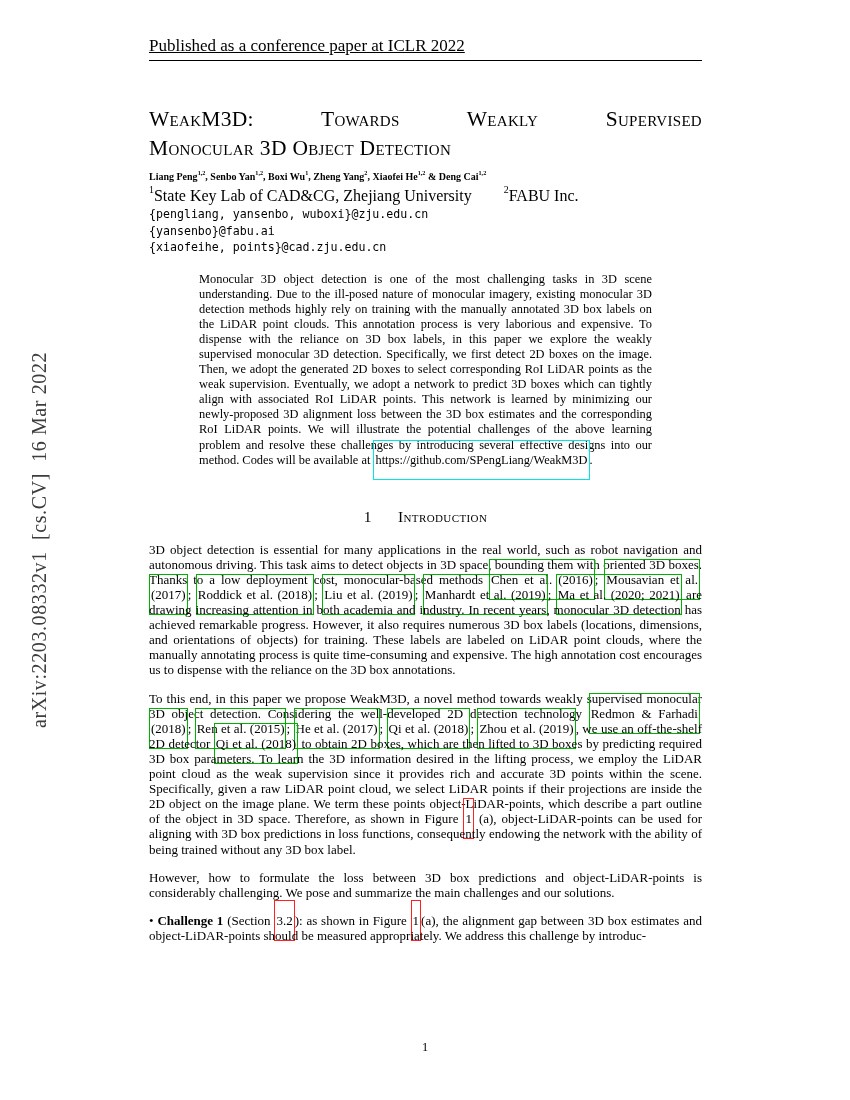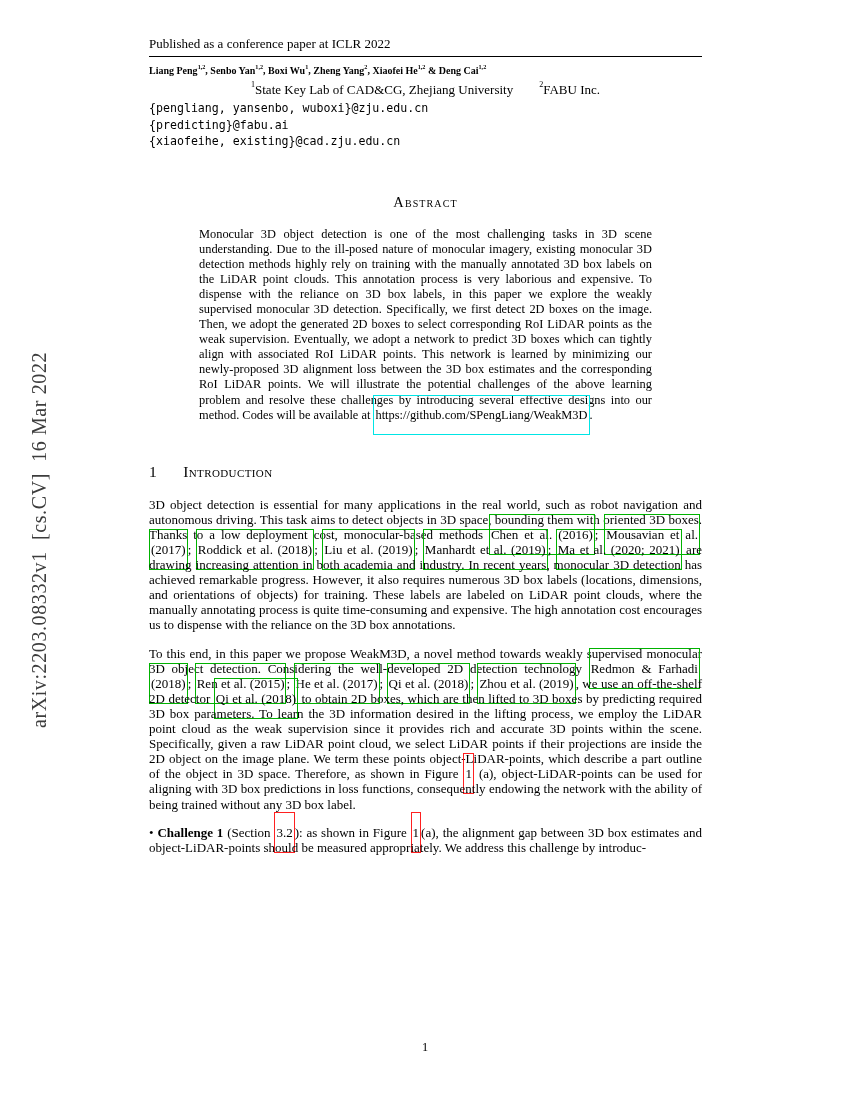--- a/index.html
+++ b/index.html
@@ -16,22 +16,23 @@
   }
 
   .content {
     position: absolute;
     left: 149px;
     top: 36px;
     width: 553px;
   }
 
   .running-header {
-    font-size: 13px;
+    font-size: 17px;
     padding-bottom: 4px;
+    text-decoration: underline;
   }
   .head-rule {
     height: 0;
     border-top: 1px solid #000;
   }
 
   .title {
     margin: 44px 0 0 0;
     font-size: 21.5px;
     font-weight: normal;
@@ -43,23 +44,22 @@
   .title-line2 { display: block; }
 
   .authors {
     margin-top: 5px;
     font-size: 10px;
     font-weight: bold;
     line-height: 17px;
   }
   .affiliation {
     margin-top: 3px;
-    font-size: 13px;
+    font-size: 16px;
     line-height: 16px;
-    text-align: center;
   }
   .emails {
     margin-top: 2px;
     font-family: "DejaVu Sans Mono", "Liberation Mono", monospace;
     font-size: 11.6px;
     line-height: 16.5px;
   }
 
   sup.seg-sup {
     font-size: 0.62em;
@@ -83,20 +83,21 @@
     line-height: 15.1px;
     text-align: justify;
   }
 
   .section-heading {
     margin: 40px 0 16px 0;
     font-size: 15.5px;
     font-weight: normal;
     font-variant: small-caps;
     letter-spacing: 0.4px;
+    text-align: center;
   }
   .section-number { margin-right: 26px; }
 
   .body-para {
     margin: 13px 0 0 0;
     font-size: 13px;
     line-height: 15.1px;
     text-align: justify;
   }
 
@@ -137,43 +138,47 @@
 
 <div class="page">
 
   <div class="arxiv-sidebar">arXiv:2203.08332v1  [cs.CV]  16 Mar 2022</div>
 
   <div class="content">
 
     <div class="running-header">Published as a conference paper at ICLR 2022</div>
     <div class="head-rule"></div>
 
+    <h1 class="title">
+      <span class="title-line1">WeakM3D: Towards Weakly Supervised</span>
+      <span class="title-line2">Monocular 3D Object Detection</span>
+    </h1>
 
     <div class="authors"><span class="seg seg-t">Liang Peng</span><sup class="seg seg-sup">1,2</sup><span class="seg seg-t">, </span><span class="seg seg-t">Senbo Yan</span><sup class="seg seg-sup">1,2</sup><span class="seg seg-t">, </span><span class="seg seg-t">Boxi Wu</span><sup class="seg seg-sup">1</sup><span class="seg seg-t">, </span><span class="seg seg-t">Zheng Yang</span><sup class="seg seg-sup">2</sup><span class="seg seg-t">, </span><span class="seg seg-t">Xiaofei He</span><sup class="seg seg-sup">1,2</sup><span class="seg seg-t"> &amp; </span><span class="seg seg-t">Deng Cai</span><sup class="seg seg-sup">1,2</sup></div>
 
     <div class="affiliation"><sup class="seg seg-sup">1</sup><span class="seg seg-t">State Key Lab of CAD&amp;CG, Zhejiang University</span><span class="seg seg-t">  </span><sup class="seg seg-sup">2</sup><span class="seg seg-t">FABU Inc.</span></div>
 
     <div class="emails">
       <div class="email-line">{pengliang, yansenbo, wuboxi}@zju.edu.cn</div>
-      <div class="email-line">{predicting}@fabu.ai</div>
-      <div class="email-line">{xiaofeihe, existing}@cad.zju.edu.cn</div>
+      <div class="email-line">{yansenbo}@fabu.ai</div>
+      <div class="email-line">{xiaofeihe, points}@cad.zju.edu.cn</div>
     </div>
 
-    <h2 class="abstract-heading">Abstract</h2>
 
     <div class="abstract-body"><span class="seg seg-t">Monocular 3D object detection is one of the most challenging tasks in 3D scene understanding. Due to the ill-posed nature of monocular imagery, existing monocular 3D detection methods highly rely on training with the manually annotated 3D box labels on the LiDAR point clouds. This annotation process is very laborious and expensive. To dispense with the reliance on 3D box labels, in this paper we explore the weakly supervised monocular 3D detection. Specifically, we first detect 2D boxes on the image. Then, we adopt the generated 2D boxes to select corresponding RoI LiDAR points as the weak supervision. Eventually, we adopt a network to predict 3D boxes which can tightly align with associated RoI LiDAR points. This network is learned by minimizing our newly-proposed 3D alignment loss between the 3D box estimates and the corresponding RoI LiDAR points. We will illustrate the potential challenges of the above learning problem and resolve these challenges by introducing several effective designs into our method. Codes will be available at </span><span class="seg seg-link" style="border-color: rgb(0, 229, 229);">https://github.com/SPengLiang/WeakM3D</span><span class="seg seg-t">.</span></div>
 
     <h2 class="section-heading">
       <span class="section-number">1</span><span class="section-title">Introduction</span>
     </h2>
 
     <p class="body-para"><span class="seg seg-t">3D object detection is essential for many applications in the real world, such as robot navigation and autonomous driving. This task aims to detect objects in 3D space, bounding them with oriented 3D boxes. Thanks to a low deployment cost, monocular-based methods </span><span class="seg seg-cite" style="border-color: rgb(0, 178, 0);">Chen et al. (2016)</span><span class="seg seg-t">; </span><span class="seg seg-cite" style="border-color: rgb(0, 178, 0);">Mousavian et al. (2017)</span><span class="seg seg-t">; </span><span class="seg seg-cite" style="border-color: rgb(0, 178, 0);">Roddick et al. (2018)</span><span class="seg seg-t">; </span><span class="seg seg-cite" style="border-color: rgb(0, 178, 0);">Liu et al. (2019)</span><span class="seg seg-t">; </span><span class="seg seg-cite" style="border-color: rgb(0, 178, 0);">Manhardt et al. (2019)</span><span class="seg seg-t">; </span><span class="seg seg-cite" style="border-color: rgb(0, 178, 0);">Ma et al. (2020; 2021)</span><span class="seg seg-t"> are drawing increasing attention in both academia and industry. In recent years, monocular 3D detection has achieved remarkable progress. However, it also requires numerous 3D box labels (locations, dimensions, and orientations of objects) for training. These labels are labeled on LiDAR point clouds, where the manually annotating process is quite time-consuming and expensive. The high annotation cost encourages us to dispense with the reliance on the 3D box annotations.</span></p>
 
     <p class="body-para"><span class="seg seg-t">To this end, in this paper we propose WeakM3D, a novel method towards weakly supervised monocular 3D object detection.  Considering the well-developed 2D detection technology </span><span class="seg seg-cite" style="border-color: rgb(0, 178, 0);">Redmon &amp; Farhadi (2018)</span><span class="seg seg-t">; </span><span class="seg seg-cite" style="border-color: rgb(0, 178, 0);">Ren et al. (2015)</span><span class="seg seg-t">; </span><span class="seg seg-cite" style="border-color: rgb(0, 178, 0);">He et al. (2017)</span><span class="seg seg-t">; </span><span class="seg seg-cite" style="border-color: rgb(0, 178, 0);">Qi et al. (2018)</span><span class="seg seg-t">; </span><span class="seg seg-cite" style="border-color: rgb(0, 178, 0);">Zhou et al. (2019)</span><span class="seg seg-t">, we use an off-the-shelf 2D detector </span><span class="seg seg-cite" style="border-color: rgb(0, 178, 0);">Qi et al. (2018)</span><span class="seg seg-t"> to obtain 2D boxes, which are then lifted to 3D boxes by predicting required 3D box parameters. To learn the 3D information desired in the lifting process, we employ the LiDAR point cloud as the weak supervision since it provides rich and accurate 3D points within the scene. Specifically, given a raw LiDAR point cloud, we select LiDAR points if their projections are inside the 2D object on the image plane. We term these points object-LiDAR-points, which describe a part outline of the object in 3D space. Therefore, as shown in Figure </span><span class="seg seg-ref" style="border-color: rgb(255, 32, 32);">1</span><span class="seg seg-t"> (a), object-LiDAR-points can be used for aligning with 3D box predictions in loss functions, consequently endowing the network with the ability of being trained without any 3D box label.</span></p>
 
+    <p class="body-para"><span class="seg seg-t">However, how to formulate the loss between 3D box predictions and object-LiDAR-points is considerably challenging. We pose and summarize the main challenges and our solutions.</span></p>
 
     <p class="body-para"><span class="seg seg-t">• </span><span class="seg seg-b">Challenge 1</span><span class="seg seg-t"> (Section </span><span class="seg seg-ref" style="border-color: rgb(255, 32, 32);">3.2</span><span class="seg seg-t">): as shown in Figure </span><span class="seg seg-ref" style="border-color: rgb(255, 32, 32);">1</span><span class="seg seg-t">(a), the alignment gap between 3D box estimates and object-LiDAR-points should be measured appropriately. We address this challenge by introduc-</span></p>
 
   </div>
 
   <div class="page-number">1</div>
 
 </div>
 
 </body></html>

